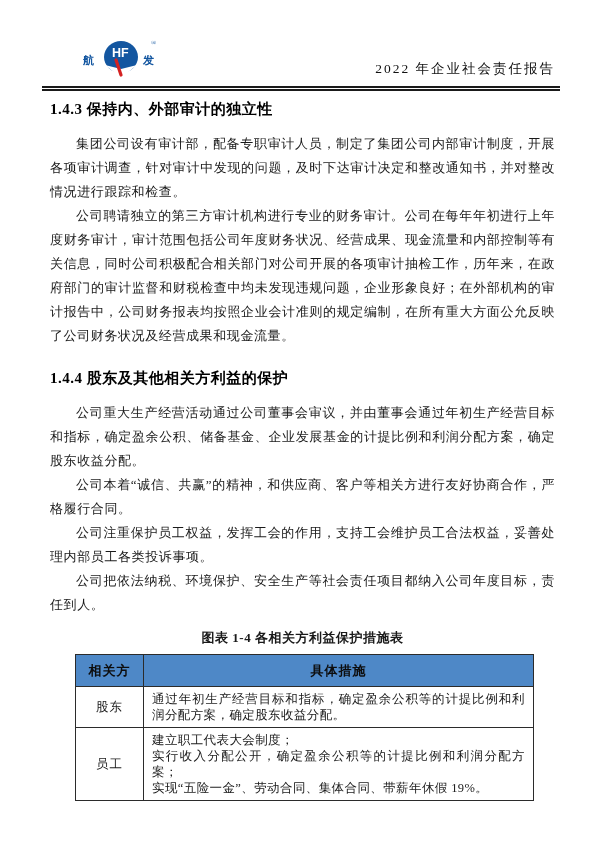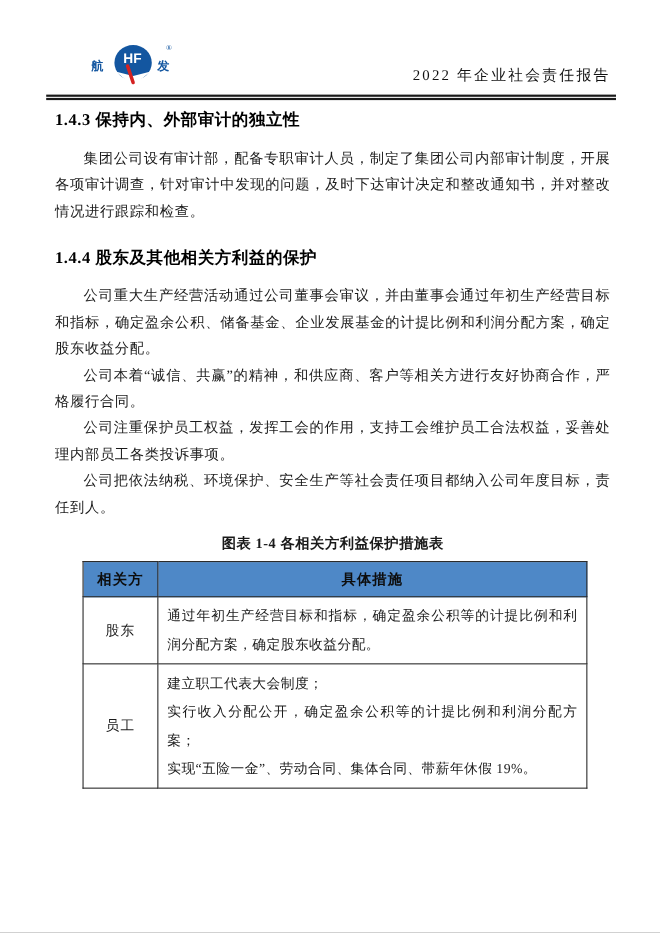--- a/index.html
+++ b/index.html
@@ -94,21 +94,21 @@
     vertical-align: middle;
     font-size: 12.5px;
     letter-spacing: 1px;
   }
   .measures-table td.measures-cell {
     padding: 4px 8px;
     vertical-align: middle;
     font-size: 12.5px;
   }
   .measure-line {
-    line-height: 26px;
+    line-height: 16px;
     text-align: justify;
     letter-spacing: 0.4px;
   }
   
   .footer {
     position: absolute;
     bottom: 46px; left: 0; right: 0;
     text-align: center;
   }
   .page-number {
@@ -135,20 +135,21 @@
       </svg>
     </div>
     <div class="report-title">2022 年企业社会责任报告</div>
   </div>
   <div class="header-rule"></div>
 
   <div class="content">
 
     <h2 class="section-heading">1.4.3 保持内、外部审计的独立性</h2>
     <p class="body-para">集团公司设有审计部，配备专职审计人员，制定了集团公司内部审计制度，开展各项审计调查，针对审计中发现的问题，及时下达审计决定和整改通知书，并对整改情况进行跟踪和检查。</p>
+    <p class="body-para gap-after">公司聘请独立的第三方审计机构进行专业的财务审计。公司在每年年初进行上年度财务审计，审计范围包括公司年度财务状况、经营成果、现金流量和内部控制等有关信息，同时公司积极配合相关部门对公司开展的各项审计抽检工作，历年来，在政府部门的审计监督和财税检查中均未发现违规问题，企业形象良好；在外部机构的审计报告中，公司财务报表均按照企业会计准则的规定编制，在所有重大方面公允反映了公司财务状况及经营成果和现金流量。</p>
 
     <h2 class="section-heading second">1.4.4 股东及其他相关方利益的保护</h2>
     <p class="body-para">公司重大生产经营活动通过公司董事会审议，并由董事会通过年初生产经营目标和指标，确定盈余公积、储备基金、企业发展基金的计提比例和利润分配方案，确定股东收益分配。</p>
     <p class="body-para">公司本着“诚信、共赢”的精神，和供应商、客户等相关方进行友好协商合作，严格履行合同。</p>
     <p class="body-para">公司注重保护员工权益，发挥工会的作用，支持工会维护员工合法权益，妥善处理内部员工各类投诉事项。</p>
     <p class="body-para">公司把依法纳税、环境保护、安全生产等社会责任项目都纳入公司年度目标，责任到人。</p>
 
     <div class="table-caption">图表 1-4 各相关方利益保护措施表</div>
 
     <table class="measures-table">

